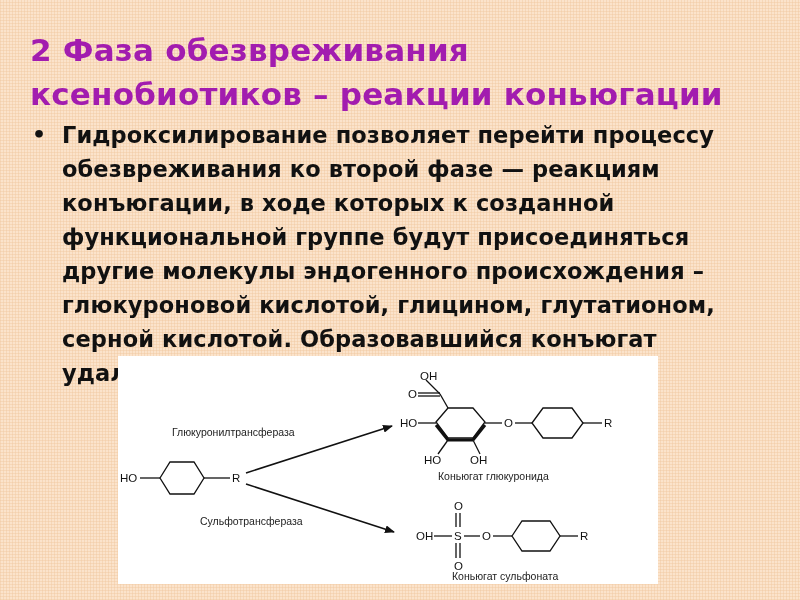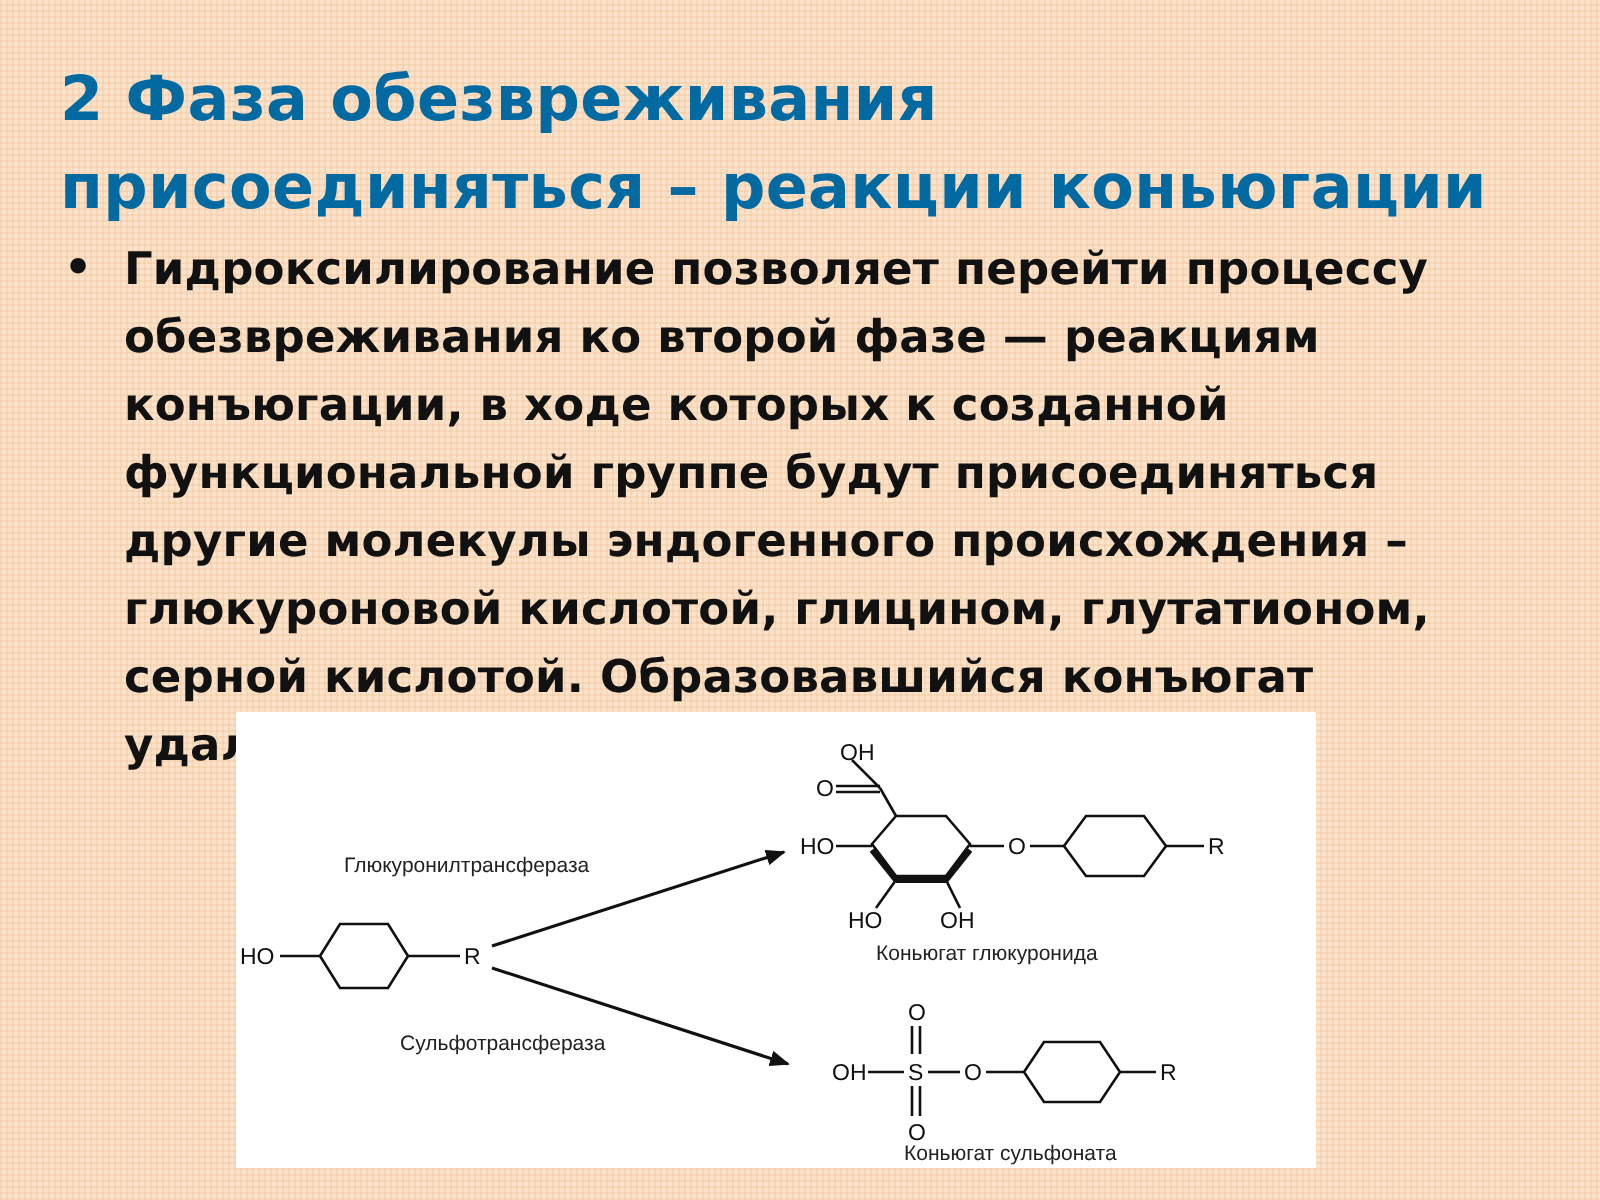--- a/index.html
+++ b/index.html
@@ -6,21 +6,21 @@
     body {
       width: 800px; height: 600px; overflow: hidden; position: relative;
       background-color: #fbe3cb;
       background-image:
         repeating-linear-gradient(0deg, rgba(240,200,160,0.45) 0px, rgba(240,200,160,0.45) 1px, transparent 1px, transparent 3px),
         repeating-linear-gradient(90deg, rgba(240,200,160,0.45) 0px, rgba(240,200,160,0.45) 1px, transparent 1px, transparent 3px);
       font-family: "DejaVu Sans", sans-serif;
     }
     .title {
       position: absolute; left: 30px; top: 28px; width: 760px;
-      color: #0369a1; font-weight: bold; font-size: 31px; line-height: 44px;
+      color: #a21caf; font-weight: bold; font-size: 31px; line-height: 44px;
       letter-spacing: 0.2px; margin: 0;
     }
     .bullet-list {
       position: absolute; left: 30px; top: 118px; width: 750px;
       margin: 0; padding: 0; list-style: none;
     }
     .bullet-item { display: flex; align-items: flex-start; }
     .bullet-dot {
       width: 30px; flex: 0 0 30px; font-size: 22px; line-height: 34px;
       color: #111; font-weight: bold; padding-left: 2px;
@@ -35,21 +35,21 @@
     }
     .figure svg { display: block; }
     .lbl { font-family: "Liberation Sans", sans-serif; font-size: 10.5px; fill: #222; }
     .atom { font-family: "Liberation Sans", sans-serif; font-size: 11.5px; fill: #111; }
   </style>
 </head>
 <body>
 
 <h1 class="title">
   <span>2  Фаза обезвреживания</span><br>
-  <span>присоединяться – реакции коньюгации</span>
+  <span>ксенобиотиков – реакции коньюгации</span>
 </h1>
 
 <ul class="bullet-list">
   <li class="bullet-item">
     <span class="bullet-dot">•</span>
     <span class="bullet-text">Гидроксилирование позволяет перейти процессу обезвреживания ко второй фазе — реакциям конъюгации, в ходе которых к созданной функциональной группе будут присоединяться другие молекулы эндогенного происхождения – глюкуроновой кислотой, глицином, глутатионом, серной кислотой. Образовавшийся конъюгат удаляется</span>
   </li>
 </ul>
 
 <figure class="figure">

